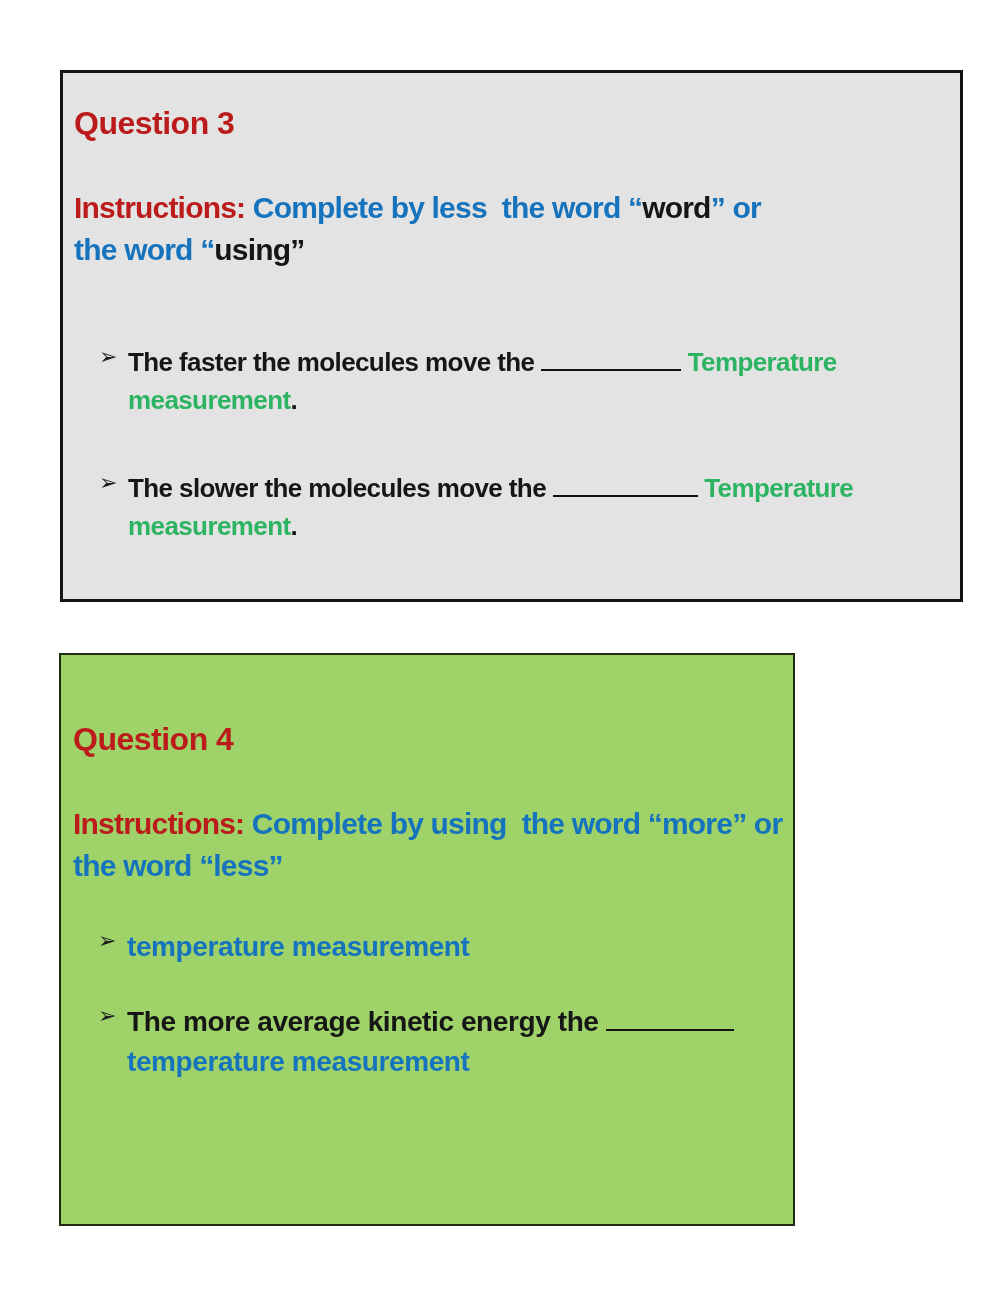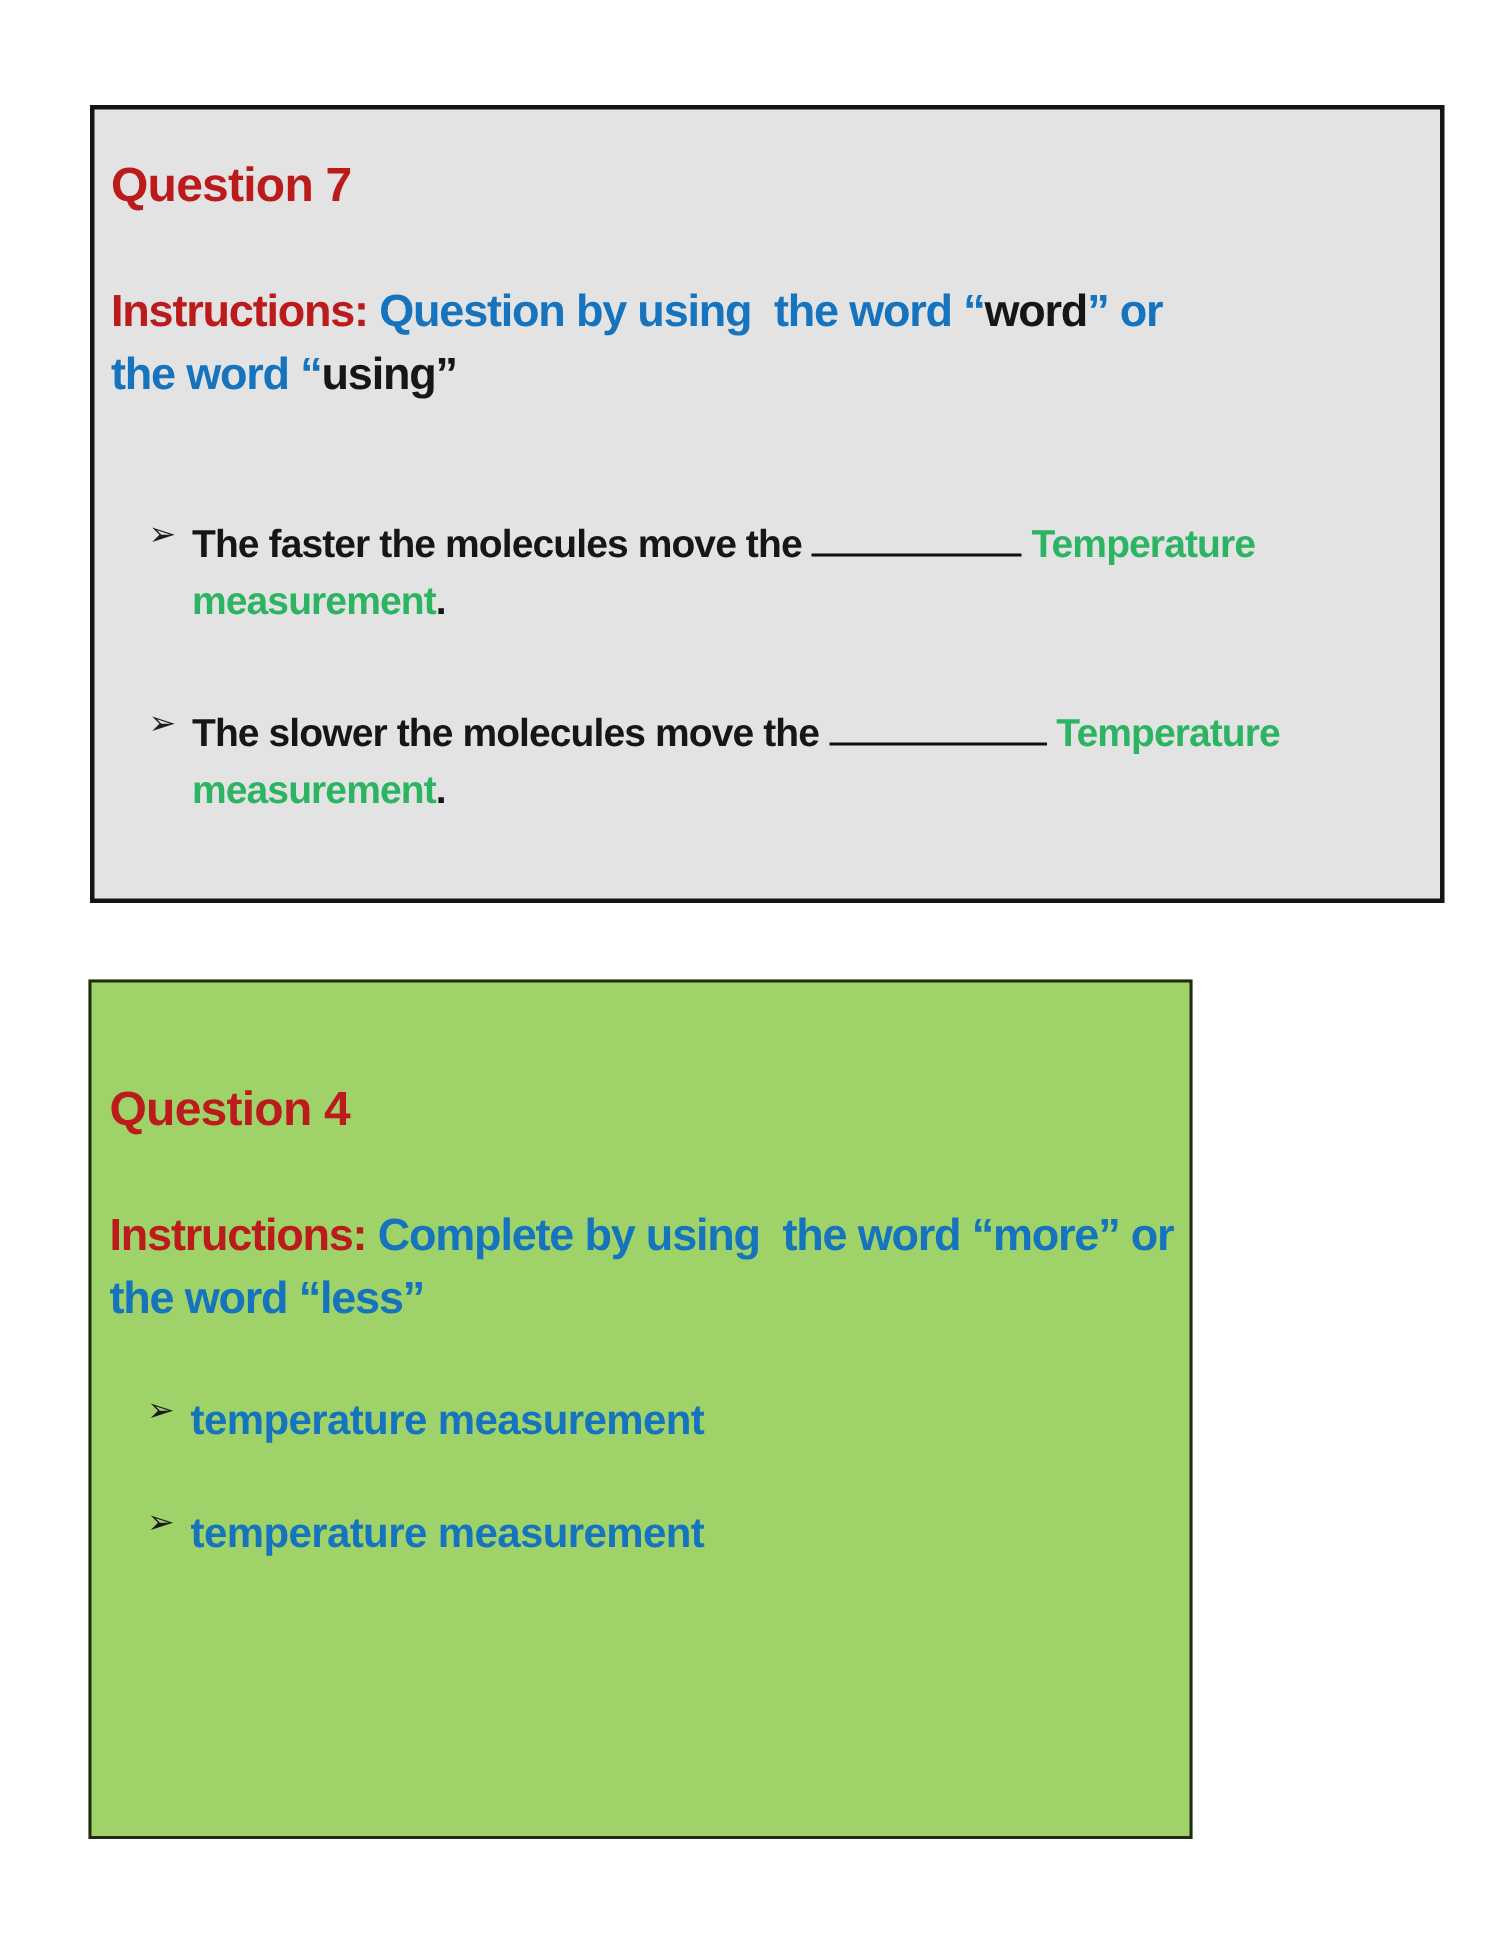--- a/index.html
+++ b/index.html
@@ -92,23 +92,23 @@
     border-bottom: 2px solid var(--c-blankline);
     vertical-align: baseline;
   }
 </style>
 </head>
 <body style="background: rgb(255, 255, 255);">
 
 <div>
 
   <section class="qbox box1">
-    <h2 class="qtitle">Question 7</h2>
+    <h2 class="qtitle">Question 3</h2>
     <div class="instructions">
-        <div class="line"><span class="seg-red">Instructions: </span><span class="seg-blue">Question by using  the word “</span><span class="seg-black">word</span><span class="seg-blue">”</span><span class="seg-blue"> or</span></div>
+        <div class="line"><span class="seg-red">Instructions: </span><span class="seg-blue">Complete by less  the word “</span><span class="seg-black">word</span><span class="seg-blue">”</span><span class="seg-blue"> or</span></div>
         <div class="line"><span class="seg-blue">the word “</span><span class="seg-black">using”</span></div>
       </div>
     <div class="items">
         <div class="item">
           <span class="bullet">➢</span>
           <div class="line"><span class="seg-black">The faster the molecules move the </span><span class="blank" style="width: 140px;"></span><span class="seg-green"> Temperature</span></div>
           <div class="line"><span class="seg-green">measurement</span><span class="seg-black">.</span></div>
         </div>
         <div class="item">
           <span class="bullet">➢</span>
@@ -124,18 +124,19 @@
         <div class="line"><span class="seg-red">Instructions: </span><span class="seg-blue">Complete by using  the word “more” or</span></div>
         <div class="line"><span class="seg-blue">the word “less”</span></div>
       </div>
     <div class="items">
         <div class="item">
           <span class="bullet">➢</span>
           <div class="line"><span class="seg-blue">temperature measurement</span></div>
         </div>
         <div class="item">
           <span class="bullet">➢</span>
+          <div class="line"><span class="seg-black">The more average kinetic energy the </span><span class="blank" style="width: 128px;"></span></div>
           <div class="line"><span class="seg-blue">temperature measurement</span></div>
         </div>
       </div>
   </section>
 
 </div>
 
 </body></html>

